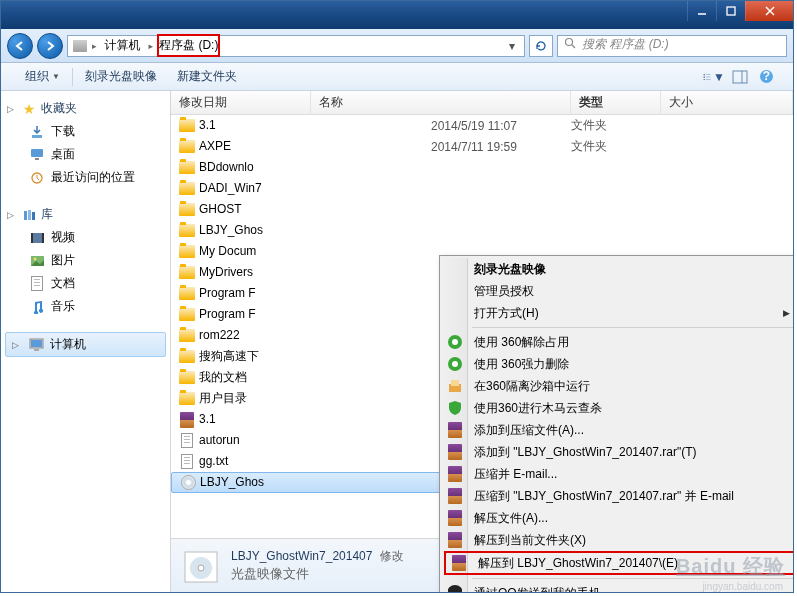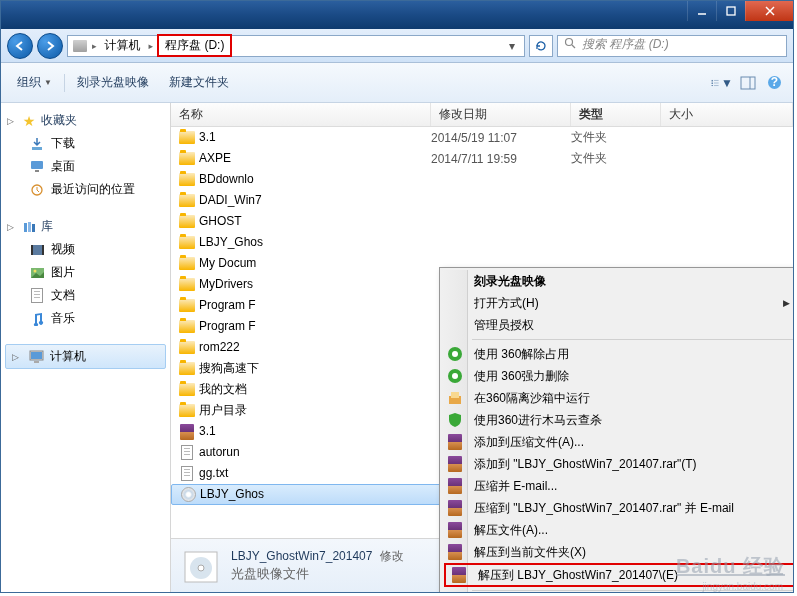--- a/index.html
+++ b/index.html
@@ -14,27 +14,27 @@
 .win-btn.close { width: 48px; background: linear-gradient(to bottom, #e06850, #c03515); }
 .win-btn svg { width: 10px; height: 10px; }
 
 
 .addressbar { height: 34px; background: linear-gradient(to bottom, #e3eefb, #cfe2f7); display: flex; align-items: center; padding: 0 6px; gap: 4px; border-bottom: 1px solid #a9bfd8; }
 .nav-round { width: 26px; height: 26px; border-radius: 50%; background: radial-gradient(circle at 30% 30%, #4a9de8, #0d5aa7); border: 1px solid #0a4a8a; display: flex; align-items: center; justify-content: center; color: #fff; }
 .nav-round svg { width: 12px; height: 12px; }
 .addr-box { flex: 1; height: 22px; background: #fff; border: 1px solid #8ba8c8; display: flex; align-items: center; padding: 0 4px; gap: 4px; }
 .addr-seg { padding: 2px 4px; color: #000; }
 .addr-sep { color: #666; font-size: 9px; }
-.red-box { border: 2px solid #e00000; padding: 1px 6px; }
+.red-box { border: 2px solid #e00000; padding: 1px 0; }
 .addr-drop { width: 16px; text-align: center; color: #555; }
 .refresh-box { width: 24px; height: 22px; background: #fff; border: 1px solid #8ba8c8; display: flex; align-items: center; justify-content: center; color: #1b5fa6; }
 .search-box { width: 230px; height: 22px; background: #fff; border: 1px solid #8ba8c8; display: flex; align-items: flex-start; padding: 0 4px; gap: 4px; color: #888; font-style: italic; }
 
 
-.toolbar { height: 40px; background: linear-gradient(to bottom, #f5f9fd, #e4eef9); border-bottom: 1px solid #c6d4e4; display: flex; align-items: center; padding: 0 8px; gap: 4px; }
+.toolbar { height: 28px; background: linear-gradient(to bottom, #f5f9fd, #e4eef9); border-bottom: 1px solid #c6d4e4; display: flex; align-items: center; padding: 0 16px; gap: 4px; }
 .tb-btn { padding: 4px 8px; color: #1e395b; display: flex; align-items: center; gap: 3px; }
 .tb-btn .drop { font-size: 8px; color: #555; }
 .tb-spacer { flex: 1; }
 .tb-icon { width: 22px; height: 22px; display: flex; align-items: center; justify-content: center; color: #335b87; }
 
 
 .body { flex: 1; display: flex; overflow: hidden; }
 
 
 .sidebar { width: 170px; background: #fff; border-right: 1px solid #d6d6d6; overflow-y: auto; padding: 6px 0; }
@@ -288,22 +288,22 @@
                 <rect x="5" y="11" width="5" height="2" fill="#aaa"></rect>
               </svg>
             </span>
             <span>计算机</span>
           </div>
       </div>
     </div>
 
     <div class="content">
       <div class="columns">
+        <div class="col date">修改日期</div>
         <div class="col name">名称</div>
-        <div class="col date">修改日期</div>
         <div class="col type">类型</div>
         <div class="col size">大小</div>
       </div>
       <div class="filelist" id="filelist">
           <div class="row">
             <div class="cell-name">
               <span class="ico">
                 <span class="folder-ico"></span>
               </span>
               <span>3.1</span>
@@ -512,25 +512,25 @@
           <div class="t2">光盘映像文件</div>
         </div>
       </div>
 
       <div class="ctxmenu" id="ctxmenu">
         <div class="cm-leftbar"></div>
       <div class="cm-item">
             <span style="font-weight:bold">刻录光盘映像</span>
           </div>
           <div class="cm-item">
+            <span>管理员授权</span>
+          </div>
+          <div class="cm-item">
             <span>打开方式(H)</span>
             <span class="arrow">▶</span>
-          </div>
-          <div class="cm-item">
-            <span>管理员授权</span>
           </div>
           <div class="cm-sep"></div>
           <div class="cm-item">
             <span class="cm-ico">
               <svg width="16" height="16" viewBox="0 0 16 16">
                 <circle cx="8" cy="8" r="7" fill="#3aa838"></circle>
                 <circle cx="8" cy="8" r="3" fill="#fff"></circle>
               </svg>
             </span>
             <span>使用 360解除占用</span>

